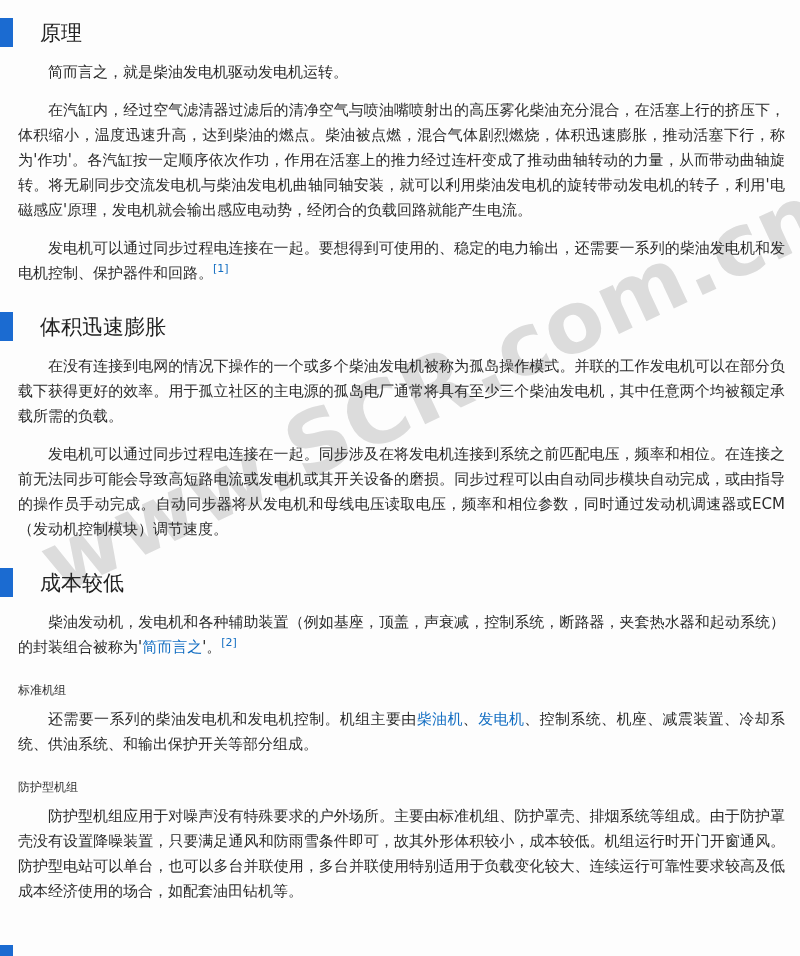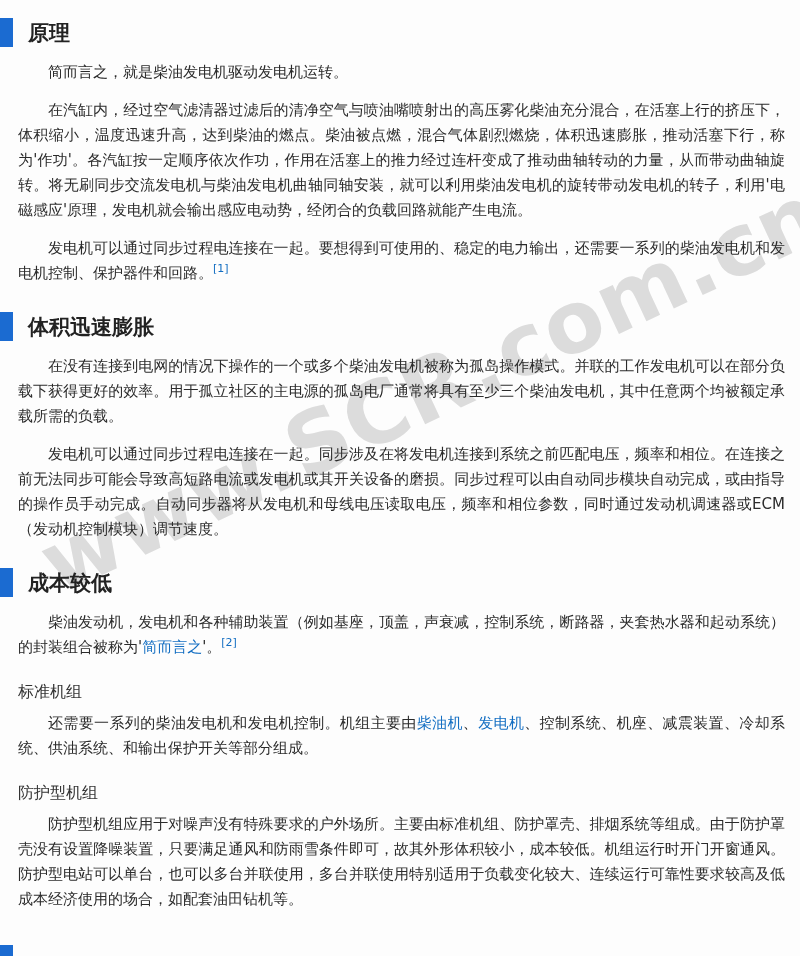--- a/index.html
+++ b/index.html
@@ -36,32 +36,33 @@
   .content{
     position:relative;
     z-index:1;
     padding:18px 15px 0 18px;
   }
   h2.sec{
     display:flex;
     align-items:center;
     margin:26px 0 13px -18px;
     font-size:21px;
-    font-weight:700;
+    font-weight:400;
     color:#222;
+    gap:12px;
   }
   h2.sec:first-child{margin-top:0;}
   h2.sec .bar{
     width:13px;height:29px;
     background:var(--accent);
     margin-right:15px;
     flex:0 0 auto;
   }
   h3.sub{
-    font-size:16px;
+    font-size:12px;
     font-weight:400;
     color:#333;
     margin:22px 0 8px 0;
   }
   p.para{
     margin:0 0 13px 0;
     font-size:15px;
     line-height:25px;
     text-align:justify;
     text-indent:2em;

